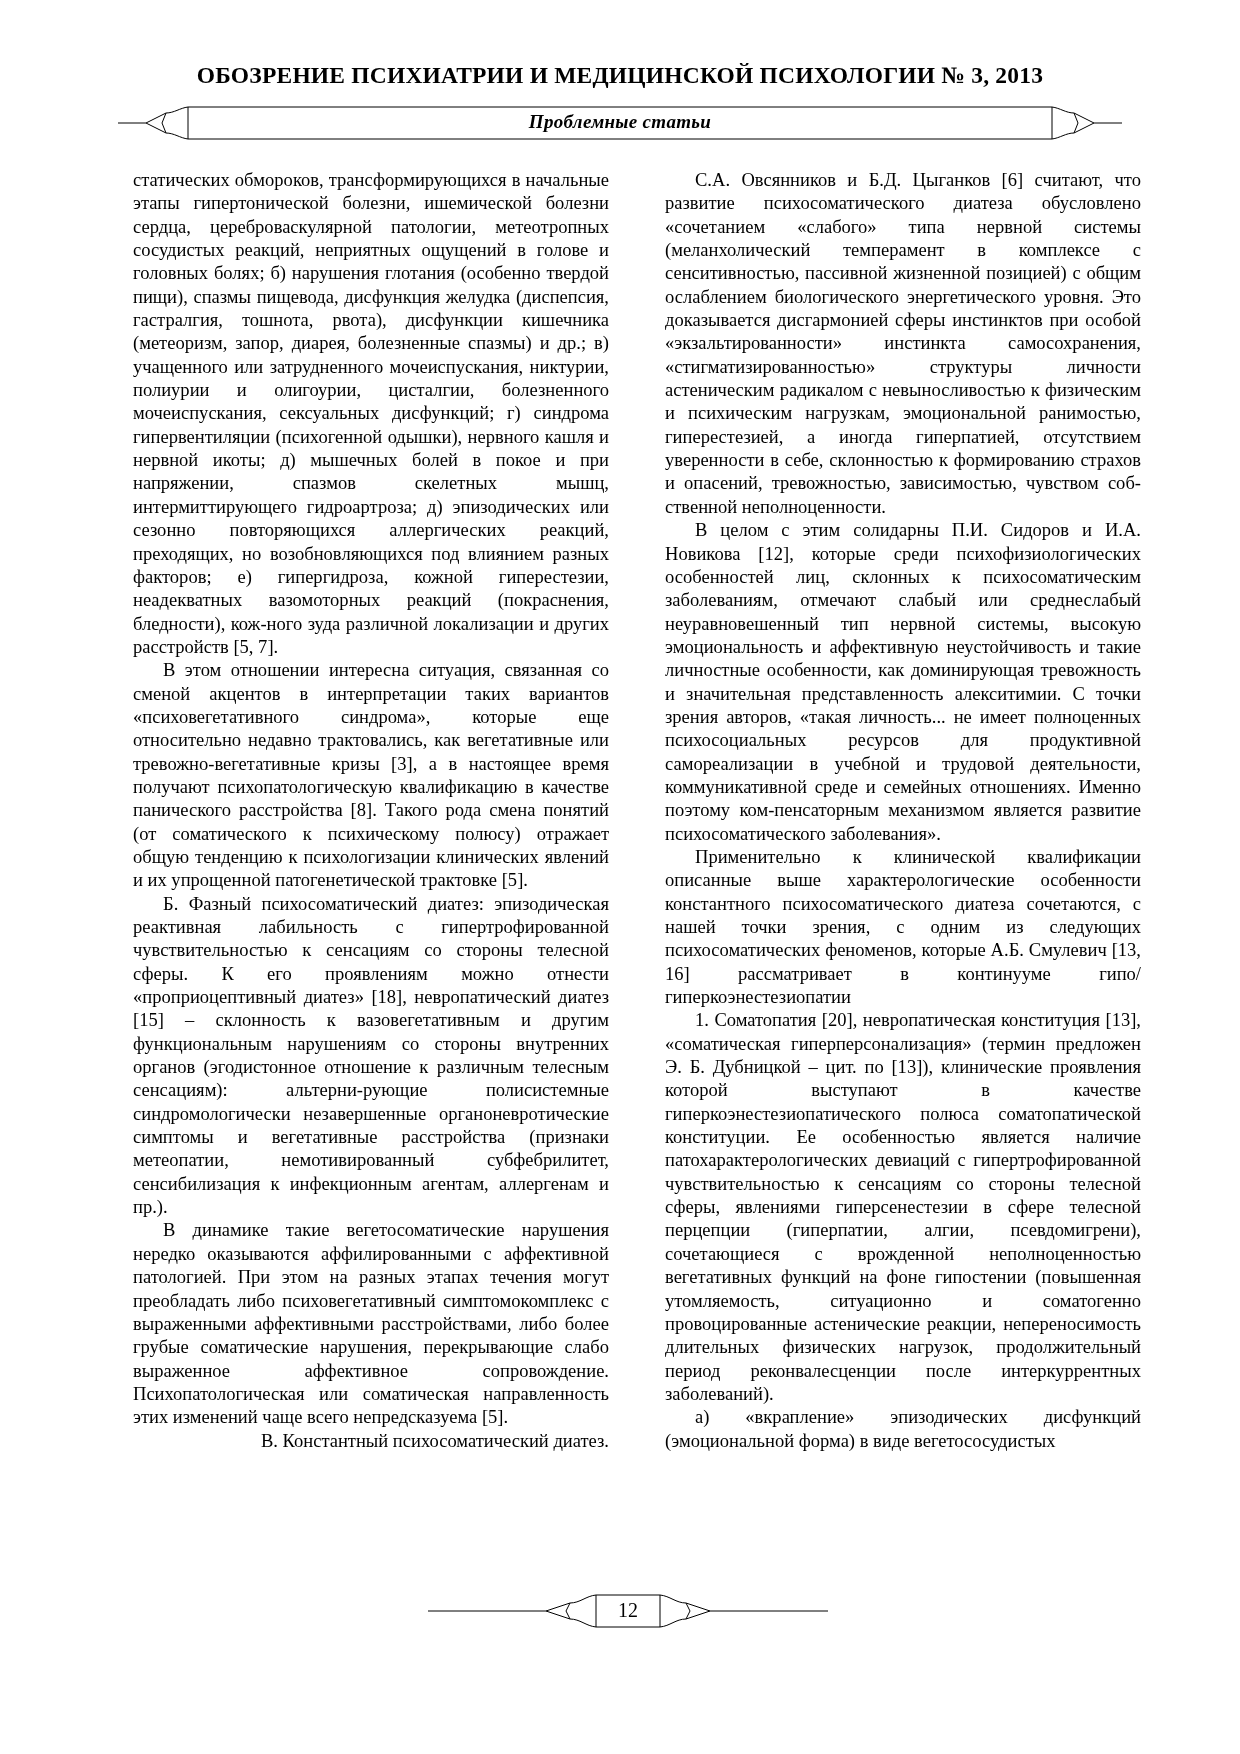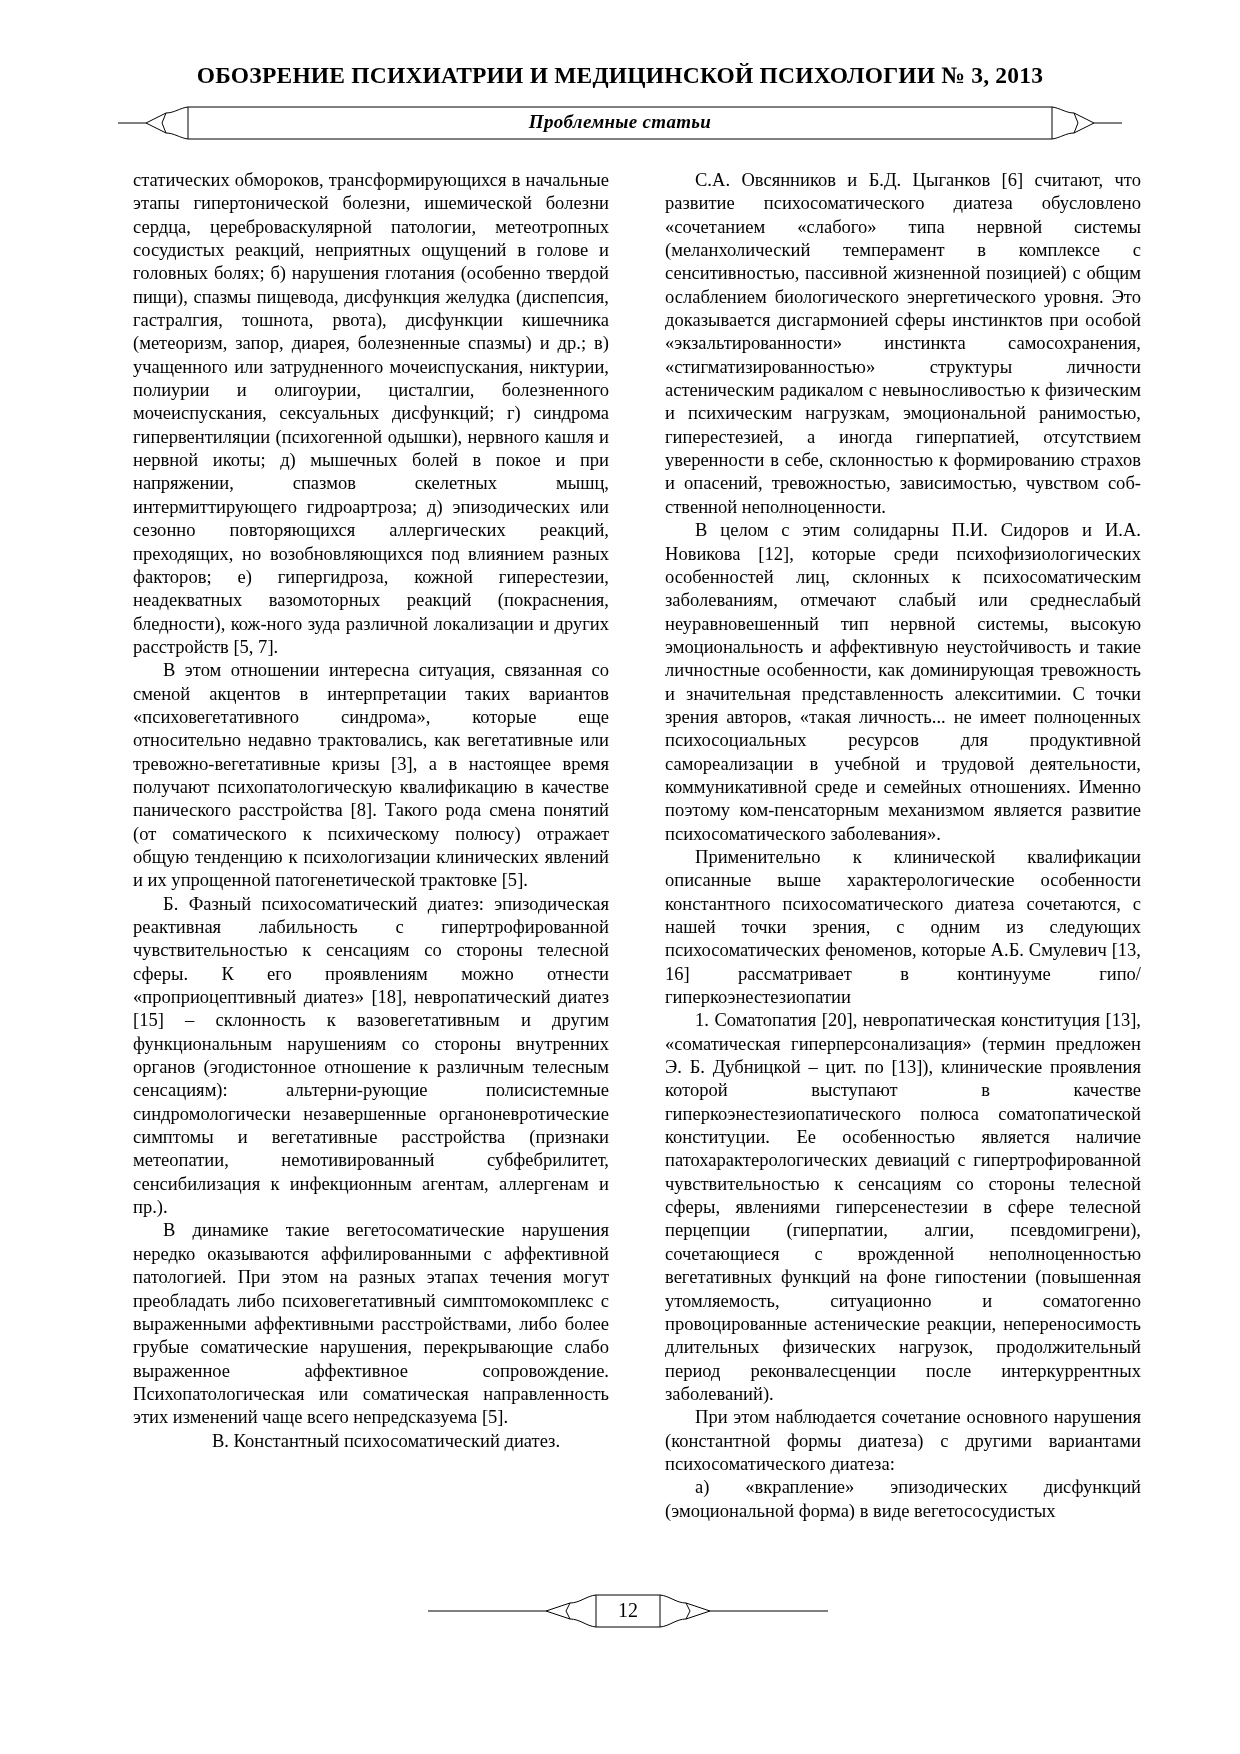--- a/index.html
+++ b/index.html
@@ -93,21 +93,21 @@
     text-justify: inter-word;
     text-indent: 30px;
     hyphens: manual;
     word-spacing: 0px;
     font-family: "Liberation Serif", "DejaVu Serif", serif;
   }
   .col p.noindent {
     text-indent: 0;
   }
   .col p.lastline-left {
-    text-align: center;
+    text-align: right;
   }
 
   
   .footer {
     position: absolute;
     top: 1588px;
     left: 0;
     width: 1240px;
     height: 46px;
     margin-left: 8px;
@@ -169,21 +169,20 @@
       <p> Б. Фазный психосоматический диатез: эпизодическая реактивная лабильность с гипертрофированной чувствительностью к сенсациям со стороны телесной сферы. К его проявлениям можно отнести «проприоцептивный диатез» [18], невропатический диатез [15] – склонность к вазовегетативным и другим функциональным нарушениям со стороны внутренних органов (эгодистонное отношение к различным телесным сенсациям): альтерни-рующие полисистемные синдромологически незавершенные органоневротические симптомы и вегетативные расстройства (признаки метеопатии, немотивированный субфебрилитет, сенсибилизация к инфекционным агентам, аллергенам и пр.).</p>
       <p>В динамике такие вегетосоматические нарушения нередко оказываются аффилированными с аффективной патологией. При этом на разных этапах течения могут преобладать либо психовегетативный симптомокомплекс с выраженными аффективными расстройствами, либо более грубые соматические нарушения, перекрывающие слабо выраженное аффективное сопровождение. Психопатологическая или соматическая направленность этих изменений чаще всего непредсказуема [5].</p>
       <p class="lastline-left">В. Константный психосоматический диатез.</p>
     </div>
 
     <div class="col">
       <p>С.А. Овсянников и Б.Д. Цыганков [6] считают, что развитие психосоматического диатеза обусловлено «сочетанием «слабого» типа нервной системы (меланхолический темперамент в комплексе с сенситивностью, пассивной жизненной позицией) с общим ослаблением биологического энергетического уровня. Это доказывается дисгармонией сферы инстинктов при особой «экзальтированности» инстинкта самосохранения, «стигматизированностью» структуры личности астеническим радикалом с невыносливостью к физическим и психическим нагрузкам, эмоциональной ранимостью, гиперестезией, а иногда гиперпатией, отсутствием уверенности в себе, склонностью к формированию страхов и опасений, тревожностью, зависимостью, чувством соб-ственной неполноценности.</p>
       <p>В целом с этим солидарны П.И. Сидоров и И.А. Новикова [12], которые среди психофизиологических особенностей лиц, склонных к психосоматическим заболеваниям, отмечают слабый или среднеслабый неуравновешенный тип нервной системы, высокую эмоциональность и аффективную неустойчивость и такие личностные особенности, как доминирующая тревожность и значительная представленность алекситимии. С точки зрения авторов, «такая личность... не имеет полноценных психосоциальных ресурсов для продуктивной самореализации в учебной и трудовой деятельности, коммуникативной среде и семейных отношениях. Именно поэтому ком-пенсаторным механизмом является развитие психосоматического заболевания».</p>
       <p>Применительно к клинической квалификации описанные выше характерологические особенности константного психосоматического диатеза сочетаются, с нашей точки зрения, с одним из следующих психосоматических феноменов, которые А.Б. Смулевич [13, 16] рассматривает в континууме гипо/гиперкоэнестезиопатии</p>
       <p>1. Соматопатия [20], невропатическая конституция [13], «соматическая гиперперсонализация» (термин предложен Э. Б. Дубницкой – цит. по [13]), клинические проявления которой выступают в качестве гиперкоэнестезиопатического полюса соматопатической конституции. Ее особенностью является наличие патохарактерологических девиаций с гипертрофированной чувствительностью к сенсациям со стороны телесной сферы, явлениями гиперсенестезии в сфере телесной перцепции (гиперпатии, алгии, псевдомигрени), сочетающиеся с врожденной неполноценностью вегетативных функций на фоне гипостении (повышенная утомляемость, ситуационно и соматогенно провоцированные астенические реакции, непереносимость длительных физических нагрузок, продолжительный период реконвалесценции после интеркуррентных заболеваний).</p>
-      <p>При этом наблюдается сочетание основного нарушения (константной формы диатеза) с другими вариантами психосоматического диатеза:</p>
       <p>а) «вкрапление» эпизодических дисфункций (эмоциональной форма) в виде вегетососудистых</p>
     </div>
 
   </div>
 
   <div class="footer">
     <svg class="footer-svg" viewBox="0 0 420 46" preserveAspectRatio="none">
 
       <path d="M10 23 L128 23" stroke="#000" stroke-width="1" fill="none"></path>
 

